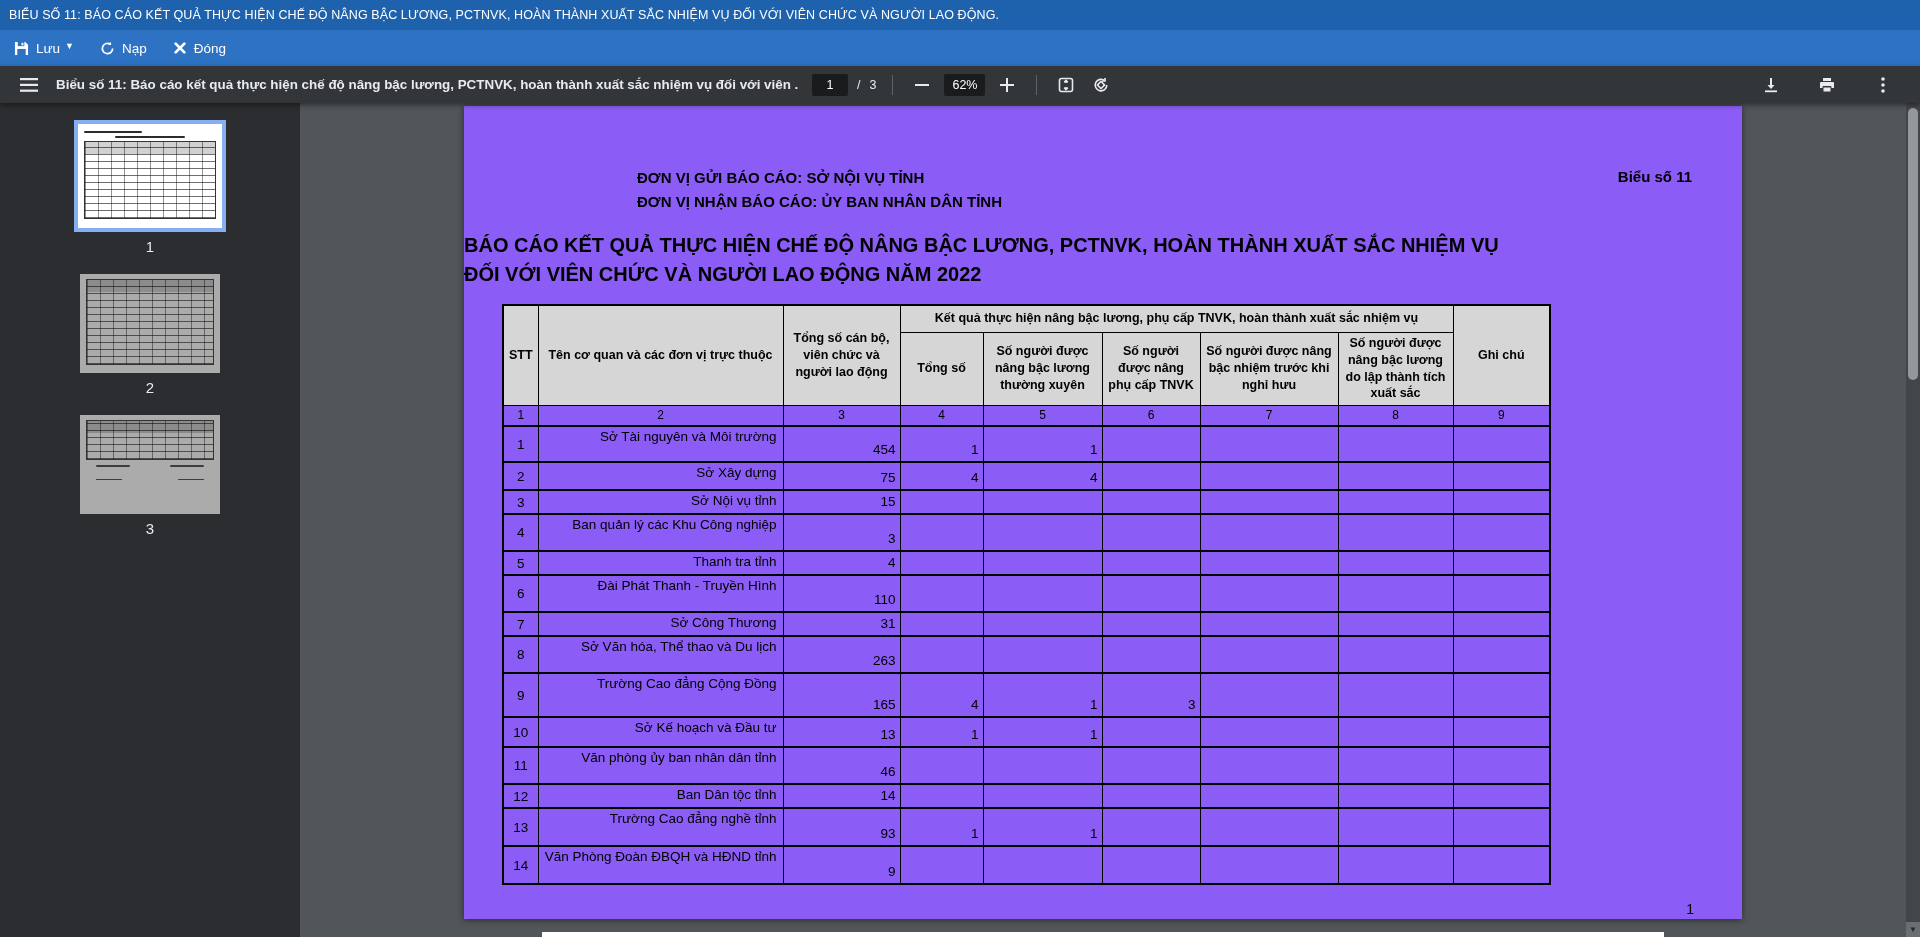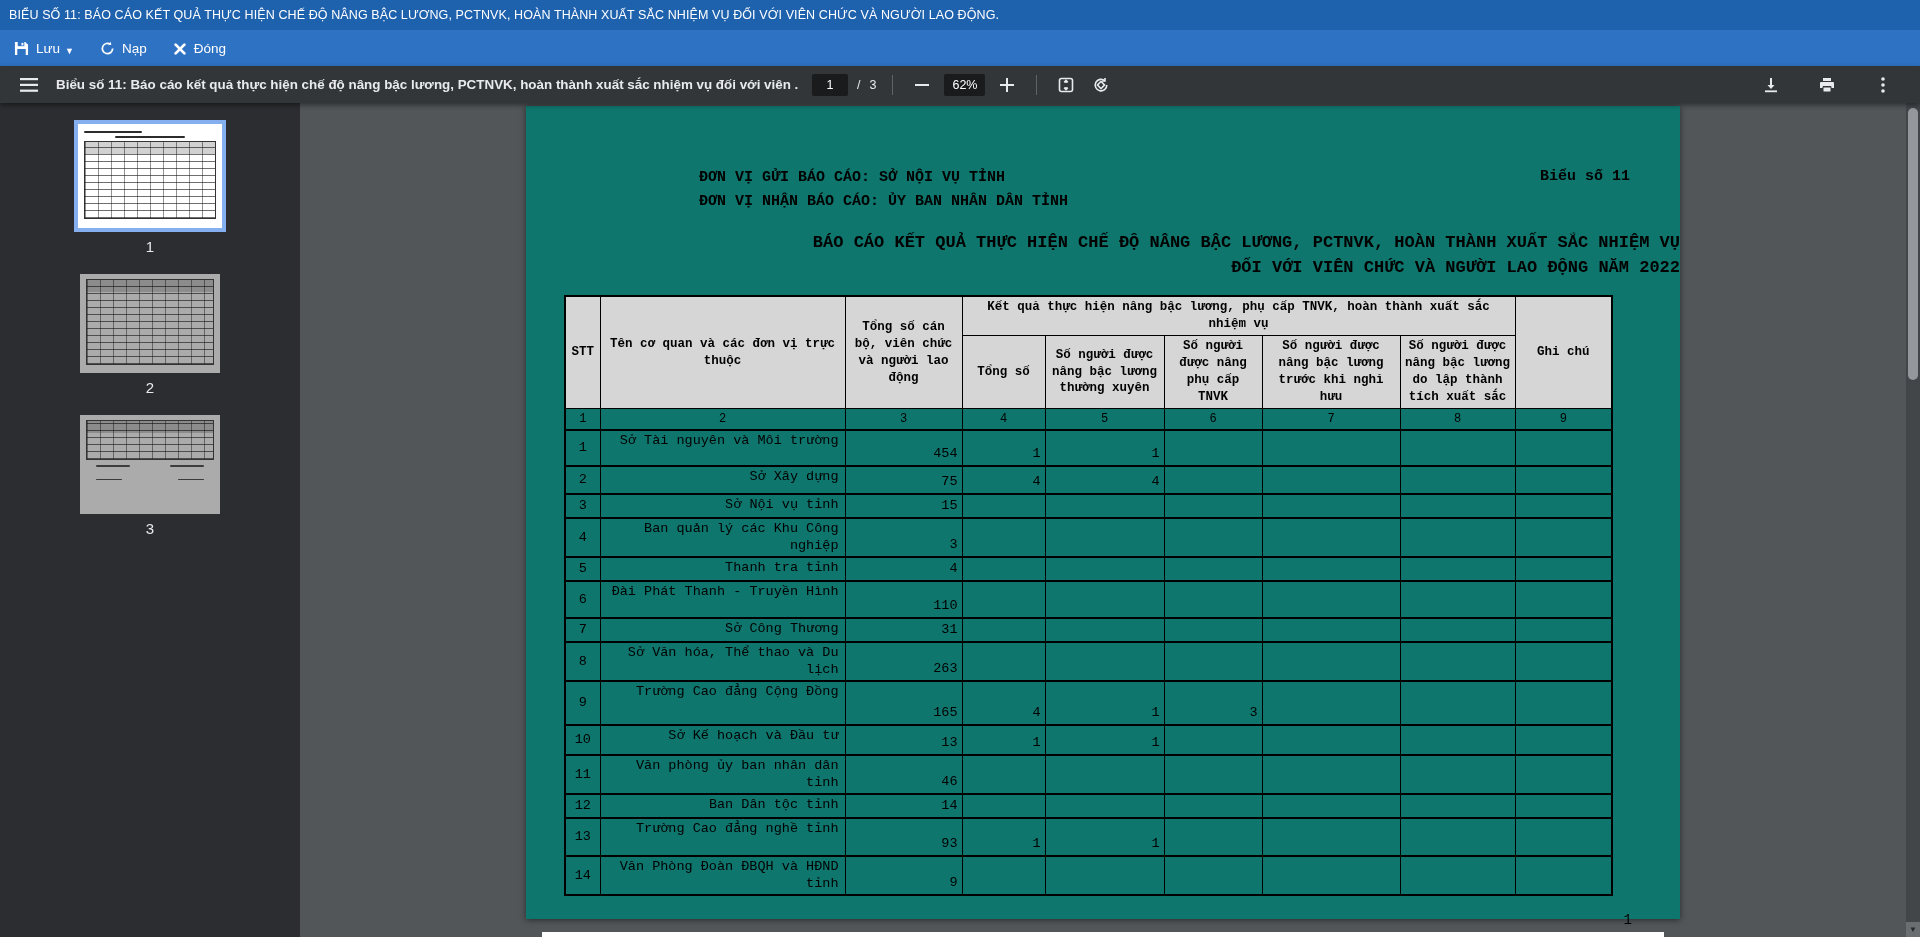--- a/index.html
+++ b/index.html
@@ -4,21 +4,21 @@
 <style>
   * { margin:0; padding:0; box-sizing:border-box; }
   html,body { width:1920px; height:937px; overflow:hidden; background:#525659;
               font-family:"Liberation Sans", sans-serif; }
 
   
   .titlebar { height:30px; background:#1e61ad; color:#fff; font-size:12.5px;
               display:flex; align-items:center; padding-left:9px; letter-spacing:.1px; }
   .actionbar { height:36px; background:#2e72c4; display:flex; align-items:center;
                padding-left:14px; gap:26px; }
-  .abtn { display:flex; align-items:flex-end; gap:7px; background:none; border:none;
+  .abtn { display:flex; align-items:flex-start; gap:7px; background:none; border:none;
           color:#fff; font-size:13.5px; font-family:inherit; cursor:pointer; }
   .abtn svg { display:block; }
   .caret { font-size:9px; margin-left:-2px; }
 
   
   .pdfbar { height:37px; background:#323639; color:#e8eaed; display:flex; align-items:center;
             padding:0 16px; position:relative; z-index:5; box-shadow:0 2px 5px rgba(0,0,0,.45); }
   .menu-btn { width:26px; height:26px; background:none; border:none; cursor:pointer;
               display:flex; align-items:center; justify-content:center; margin-right:14px; }
   .doc-title { font-size:13.4px; font-weight:bold; white-space:nowrap; max-width:742px;
@@ -44,29 +44,29 @@
       background-image:
         linear-gradient(rgba(0,0,0,.18), rgba(0,0,0,.18)),
         repeating-linear-gradient(0deg, rgba(15,15,15,.6) 0 1px, transparent 1px 7px),
         repeating-linear-gradient(90deg, rgba(15,15,15,.45) 0 1px, transparent 1px 13px);
       background-size:100% 12px, 100% 100%, 100% 100%;
       background-repeat:no-repeat, repeat, repeat; }
   .sig-row { display:flex; justify-content:space-between; margin:5px 10px 0; }
   .sig-row .mini-line { width:34px; height:1.5px; background:#3c3c3c; }
 
   .viewer { flex:1; position:relative; overflow:hidden; }
-  .page { width:1154px; height:813px; background:#0f766e; margin:3px auto 0;
+  .page { width:1278px; height:813px; background:#8b5cf6; margin:3px auto 0;
           box-shadow:0 1px 6px rgba(0,0,0,.5); position:relative;
-          font-family:Liberation Mono, monospace; color:#000; }
+          font-family:Liberation Sans, sans-serif; color:#000; }
   .page2 { width:1122px; height:10px; background:#fff; margin:13px auto 0; }
 
   .doc-head { display:flex; padding:60px 50px 0 173px; }
   .doc-head-left { font-size:15px; font-weight:bold; line-height:1.6; }
   .form-label { margin-left:auto; font-size:15px; font-weight:bold; padding-top:2px; }
-  .doc-title-block { text-align:right; font-size:17px; font-weight:bold; margin-top:17px;
+  .doc-title-block { text-align:left; font-size:20px; font-weight:bold; margin-top:17px;
                      line-height:1.45; }
 
   
   table.report { border-collapse:collapse; margin:15px 0 0 38px; table-layout:fixed; }
   table.report, table.report th, table.report td { border:1px solid #000; }
   table.report { border-width:2px; }
   table.report thead th { background:#d6d6d6; font-weight:bold; font-size:12.5px;
                           padding:2px 4px; text-align:center; vertical-align:middle;
                           line-height:1.35; }
   th.h-group { font-size:13px; height:27px;margin-left:25px; }
@@ -257,21 +257,21 @@
             <th rowspan="2">STT</th>
             <th rowspan="2">Tên cơ quan và các đơn vị trực thuộc</th>
             <th rowspan="2">Tổng số cán bộ, viên chức và người lao động</th>
             <th colspan="5" class="h-group">Kết quả thực hiện nâng bậc lương, phụ cấp TNVK, hoàn thành xuất sắc nhiệm vụ</th>
             <th rowspan="2">Ghi chú</th>
           </tr>
           <tr class="subhead">
             <th>Tổng số</th>
             <th>Số người được nâng bậc lương thường xuyên</th>
             <th>Số người được nâng phụ cấp TNVK</th>
-            <th>Số người được nâng bậc lương trước khi nghỉ hưu</th>
+            <th>Số người được nâng bậc nhiệm trước khi nghỉ hưu</th>
             <th>Số người được nâng bậc lương do lập thành tích xuất sắc</th>
           </tr>
         </thead>
         <tbody id="report-body">
             <tr class="numrow">
               <td>1</td>
               <td>2</td>
               <td>3</td>
               <td>4</td>
               <td>5</td>

